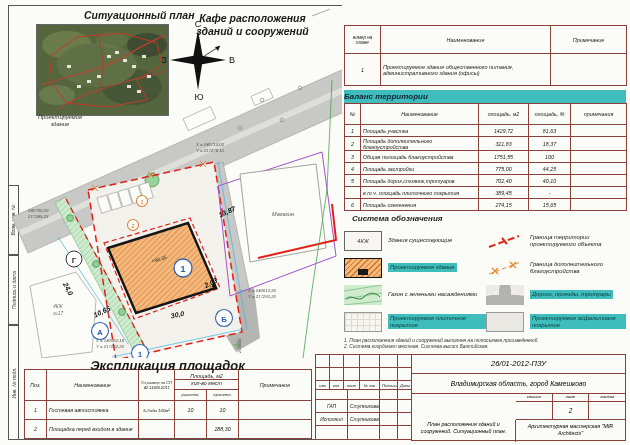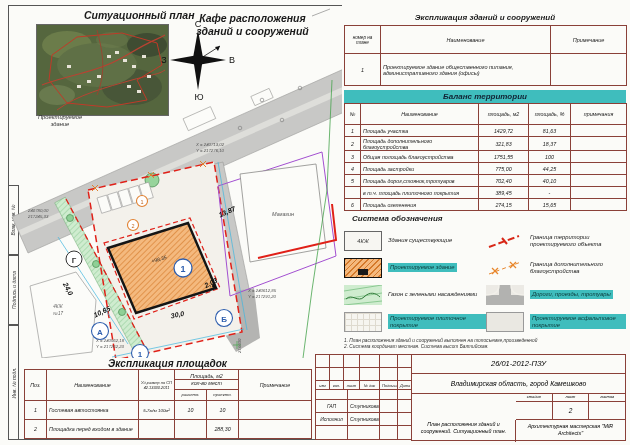--- a/index.html
+++ b/index.html
@@ -196,42 +196,41 @@
     <line x1="46" y1="44" x2="68" y2="30" stroke="#111" stroke-width="0.8"></line>
     <polygon points="68,30 63,31 66,35" fill="#111"></polygon>
     <text x="46" y="11" font-size="9" text-anchor="middle" fill="#111">С</text>
     <text x="47" y="84" font-size="9" text-anchor="middle" fill="#111">Ю</text>
     <text x="12" y="47" font-size="9" text-anchor="middle" fill="#111">З</text>
     <text x="80" y="47" font-size="9" text-anchor="middle" fill="#111">В</text>
   </svg>
 
   <div class="abs" style="left:342px;top:5px;width:284px;height:436px;background:#fbfbf8;"></div>
 
-  <div class="abs ttl" style="left:344px;top:13px;width:282px;font-size:8px;text-align:center;">Экспликация зданий и сооружений</div>
   <table class="abs" style="left:344px;top:25px;width:282px;font-size:5.5px;">
     <colgroup>
         <col style="width:36px">
         <col style="width:170px">
         <col style="width:76px">
       </colgroup>
     <tbody>
         <tr style="height:28px;">
       <th class="smallhead" style="font-size:4.6px;">номер на плане</th>
       <th>Наименование</th>
       <th>Примечание</th>
     </tr>
     <tr style="height:32px;">
       <td class="c">1</td>
       <td>Проектируемое здание общественного питания, административного здания (офисы)</td>
       <td></td>
     </tr>
   </tbody>
     </table>
 
-  <div class="abs ttl titleband" style="left:344px;top:90px;width:282px;height:13px;font-size:8px;text-align:center;line-height:13px;">Баланс территории</div>
+  <div class="abs ttl titleband" style="left:344px;top:90px;width:282px;height:13px;font-size:8px;line-height:13px;">Баланс территории</div>
   <table class="abs" style="left:344px;top:103px;width:282px;font-size:5.3px;">
     <colgroup>
         <col style="width:16px">
         <col style="width:118px">
         <col style="width:50px">
         <col style="width:42px">
         <col style="width:56px">
       </colgroup>
     <tbody>
         <tr style="height:21px;">
@@ -466,21 +465,21 @@
           <span class="c it" style="flex:1;font-size:6.5px;line-height:17px;border-right:1px solid #8a4038;"></span>
           <span class="c it" style="flex:1;font-size:6.5px;line-height:17px;border-right:1px solid #8a4038;">2</span>
           <span class="c it" style="flex:1;font-size:6.5px;line-height:17px;"></span>
         </div>
         <div class="c it" style="position:absolute;left:104px;top:26px;width:109px;height:22px;font-size:5.3px;line-height:1.3;padding-top:3px;box-sizing:border-box;">Архитектурная мастерская "MIR Architects"</div>
       </div>
     </div>
   </div>
 
   <div class="abs" style="left:24px;top:358px;width:287px;background:#fbfbf8;">
-    <div class="ttl c" style="font-size:10px;height:11px;">Экспликация площадок</div>
+    <div class="ttl c" style="font-size:13px;height:11px;">Экспликация площадок</div>
     <table style="width:287px;font-size:5.3px;">
       <colgroup>
           <col style="width:22px">
           <col style="width:92px">
           <col style="width:36px">
           <col style="width:32px">
           <col style="width:32px">
           <col style="width:73px">
         </colgroup>
       <tbody>

